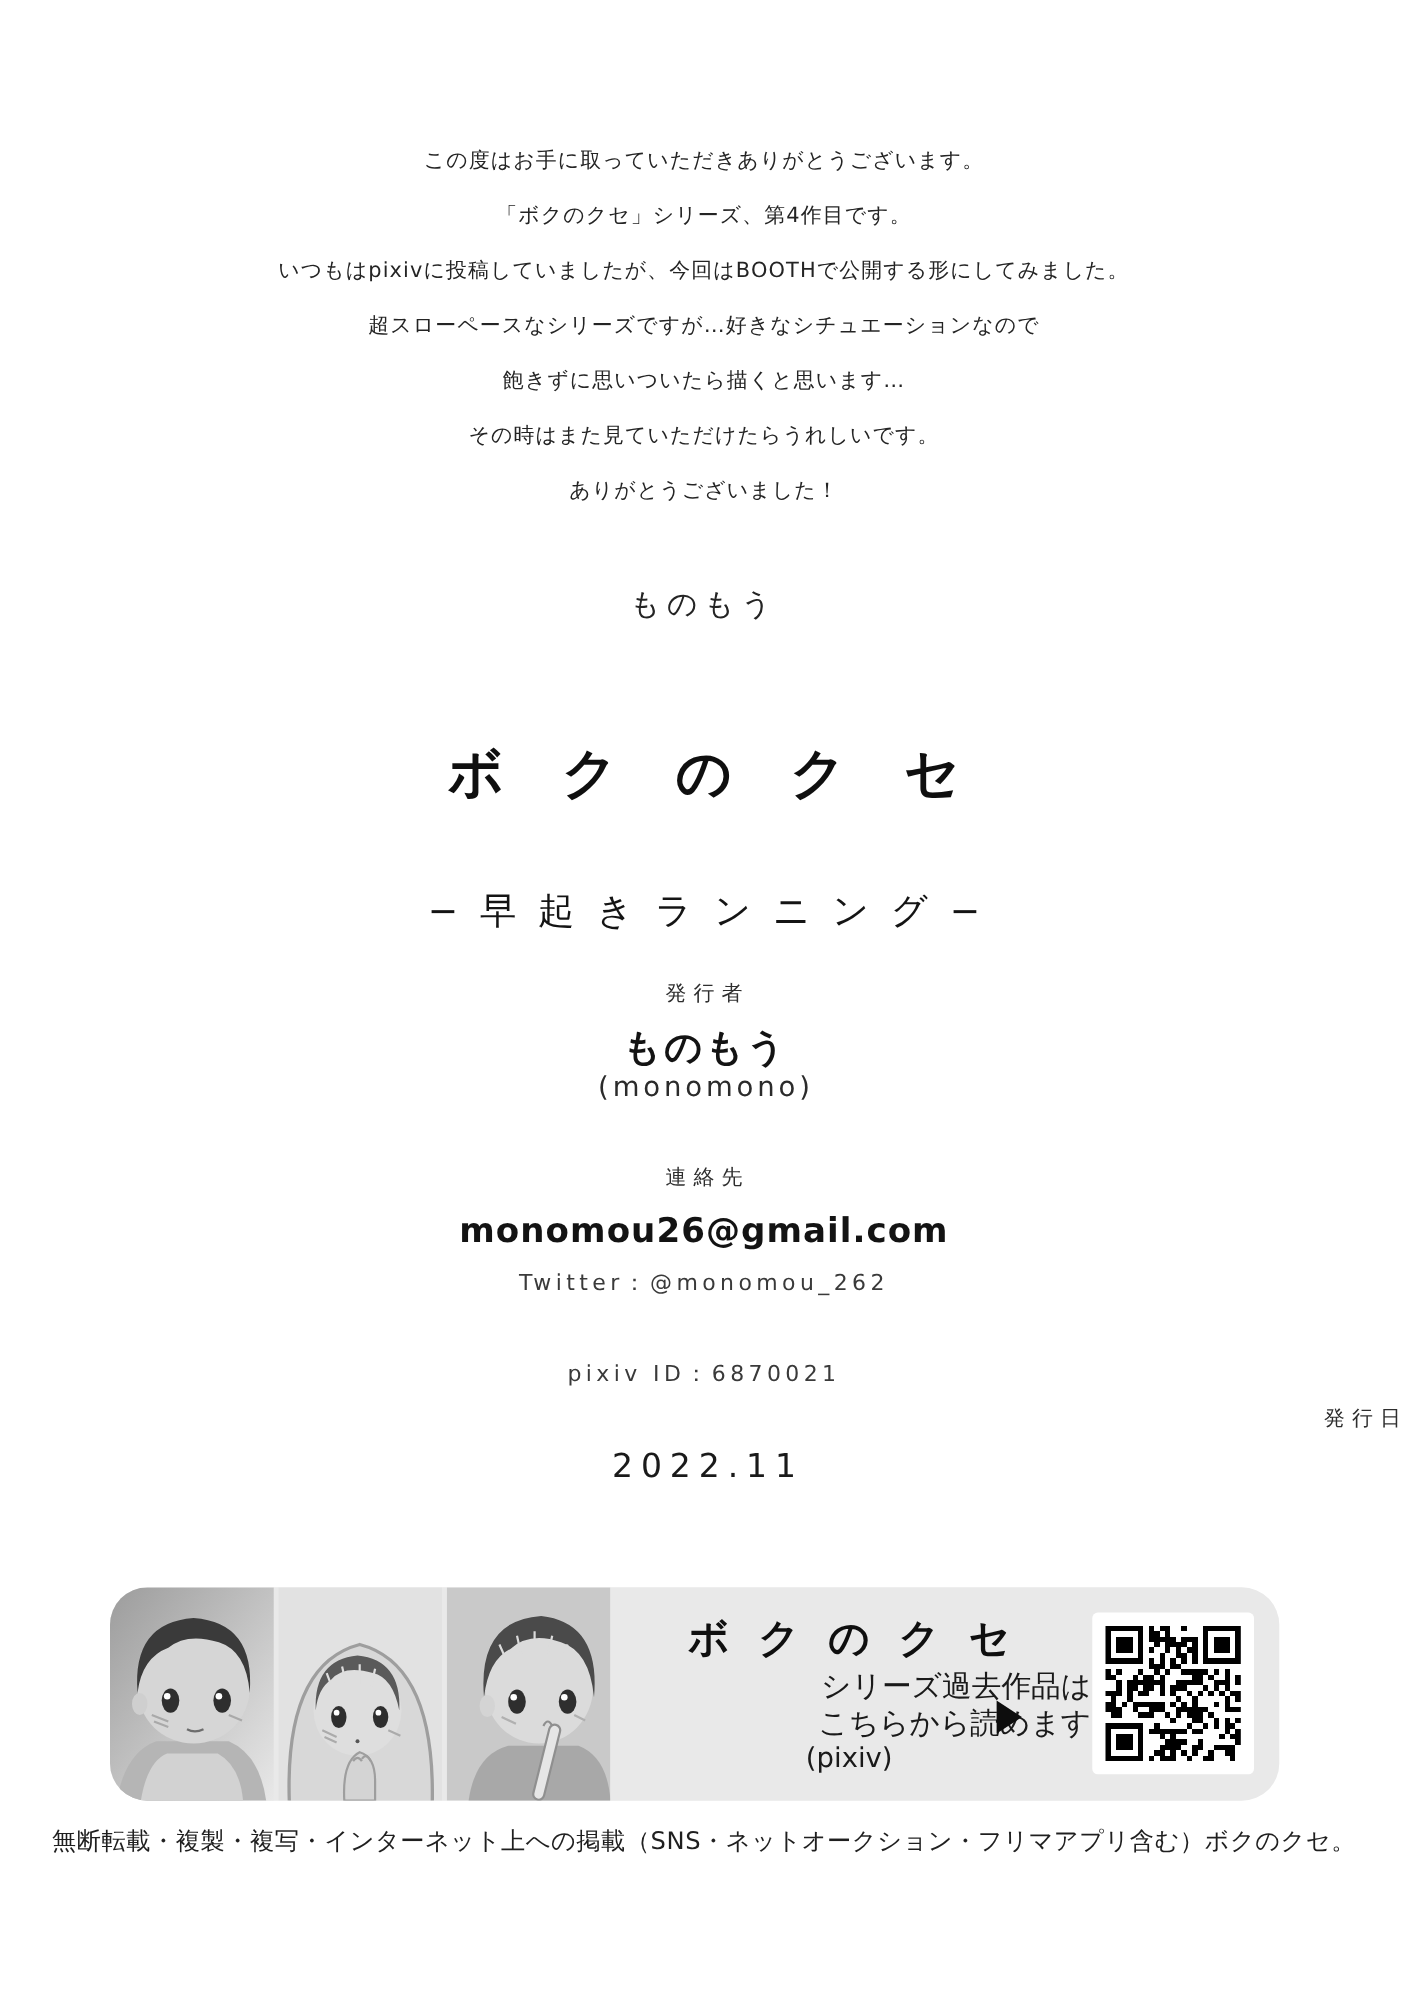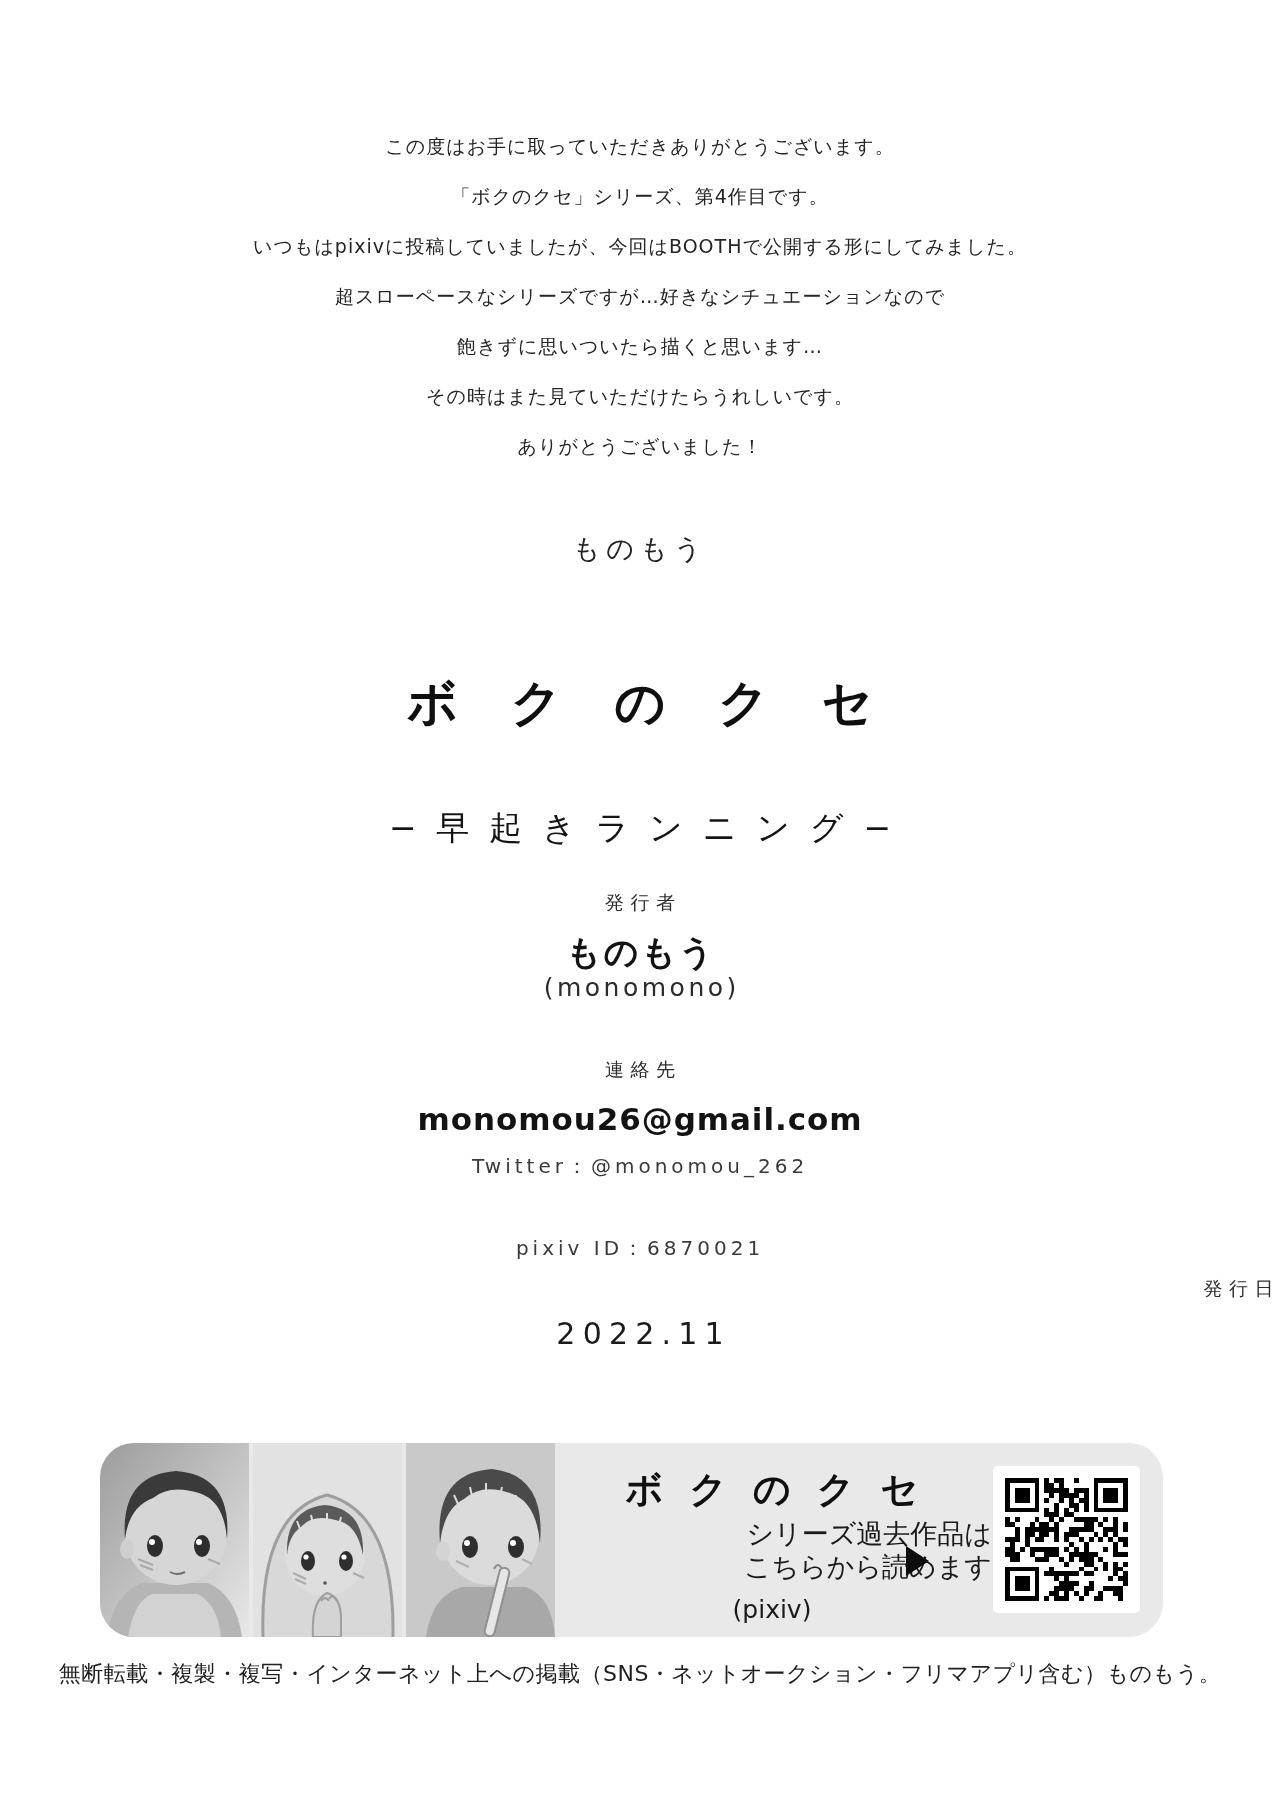--- a/index.html
+++ b/index.html
@@ -52,21 +52,21 @@
     text-align:center; font-size:37px; font-weight:bold;
     letter-spacing:0.7em; padding-left:0.7em;
     color:#0f0f0f; white-space:nowrap;
   }
   .series-note {
     position:absolute; top:74px; left:0; width:100%;
     text-align:right; font-size:27px; line-height:33px; color:#1a1a1a;
   }
   .series-platform {
     position:absolute; top:140px; left:0; width:100%;
-    text-align:center; font-size:25px; color:#1a1a1a;margin-top:12px;
+    text-align:center; font-size:25px; color:#1a1a1a;
   }
   .banner-arrow {
     position:absolute; left:806px; top:103px;
     width:0; height:0;
     border-left:23px solid #0d0d0d;
     border-top:15px solid transparent;
     border-bottom:15px solid transparent;
   }
   .qr-box {
     position:absolute; left:893px; top:23px;
@@ -496,13 +496,13 @@
         <rect x="11" y="24" width="1" height="1"></rect>
         <rect x="12" y="24" width="1" height="1"></rect>
         <rect x="15" y="24" width="1" height="1"></rect>
         <rect x="18" y="24" width="1" height="1"></rect>
         <rect x="19" y="24" width="1" height="1"></rect>
         <rect x="23" y="24" width="1" height="1"></rect>
       </svg>
   </div>
 </div>
 
-<div class="abs-center copyright">無断転載・複製・複写・インターネット上への掲載（SNS・ネットオークション・フリマアプリ含む）ものもう。</div>
+<div class="abs-center copyright">無断転載・複製・複写・インターネット上への掲載（SNS・ネットオークション・フリマアプリ含む）ボクのクセ。</div>
 
 </body></html>

